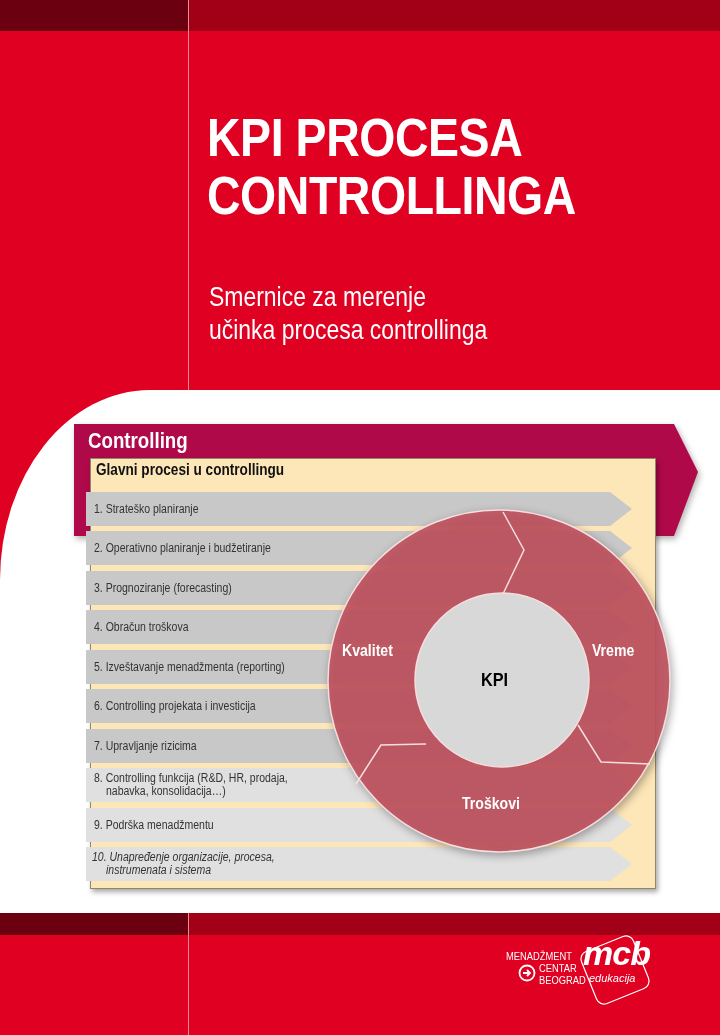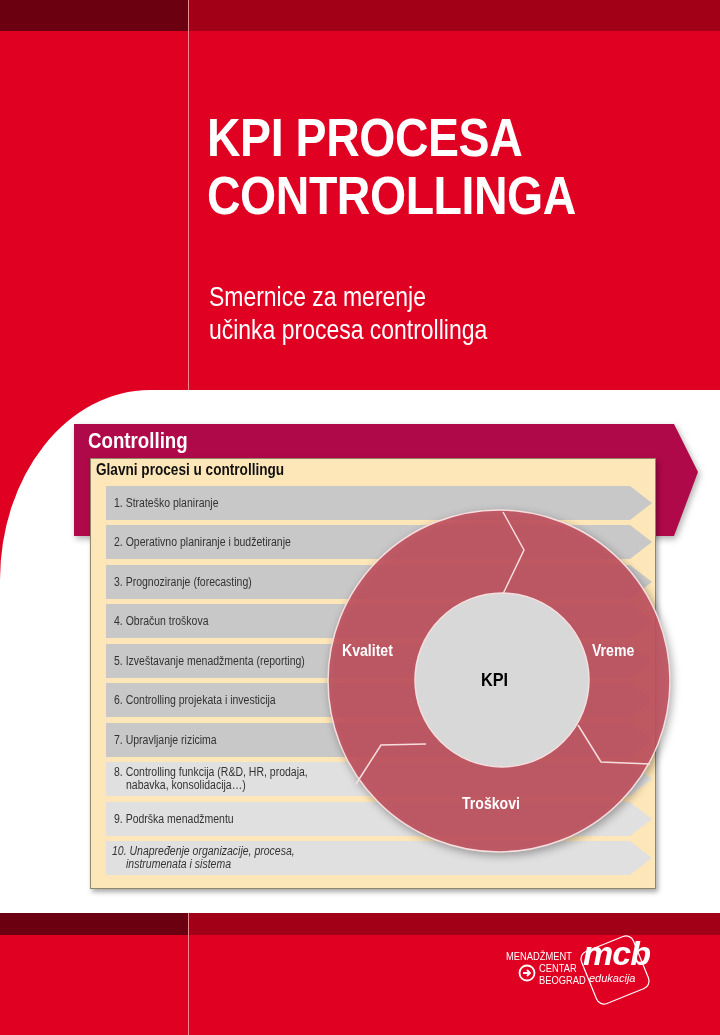--- a/index.html
+++ b/index.html
@@ -14,21 +14,21 @@
   .bottom-band-dark { position: absolute; left: 0; top: 913px; width: 188px; height: 22px; background: #6b0010; }
   .bottom-red { position: absolute; left: 0; top: 935px; width: 720px; height: 100px; background: #e00022; }
 
   .ctrl-banner { position: absolute; left: 74px; top: 424px; width: 624px; height: 112px; }
   .ctrl-banner svg { position: absolute; left: 0; top: 0; filter: drop-shadow(2px 3px 3px rgba(0,0,0,0.3)); }
   .ctrl-label { position: absolute; left: 88px; top: 428px; color: #fff; font-weight: bold; font-size: 22px; transform: scaleX(0.85); transform-origin: left top; white-space: nowrap; }
 
   .proc-box { position: absolute; left: 90px; top: 458px; width: 564px; height: 429px; background: #fde6b8; border: 1px solid #8f8766; box-shadow: 2px 3px 5px rgba(0,0,0,0.35); }
   .proc-title { position: absolute; left: 96px; top: 461px; font-weight: bold; font-size: 16px; color: #111; transform: scaleX(0.85); transform-origin: left top; white-space: nowrap; }
 
-  .row { position: absolute; left: 106px; width: 546px; height: 34px; }
+  .row { position: absolute; left: 86px; width: 546px; height: 34px; margin-top: 6px; }
   .row svg { position: absolute; left: 0; top: 0; }
   .row-text { position: absolute; left: 8px; color: #333; font-size: 12.5px; line-height: 13px; transform: scaleX(0.84); transform-origin: left top; white-space: nowrap; }
 
   .kpi-ring { position: absolute; left: 326px; top: 508px; width: 346px; height: 346px; }
   .kpi-label { position: absolute; color: #fff; font-weight: bold; font-size: 16px; transform: scaleX(0.88); transform-origin: left top; white-space: nowrap; }
   .kpi-center { position: absolute; color: #000; font-weight: bold; font-size: 18px; transform: scaleX(0.9); transform-origin: left top; }
 
   .logo { position: absolute; left: 499px; top: 930px; width: 170px; height: 80px; }
   .logo-text { position: absolute; color: #fff; font-size: 11px; line-height: 12px; transform: scaleX(0.85); transform-origin: left top; white-space: nowrap; }
 </style>

